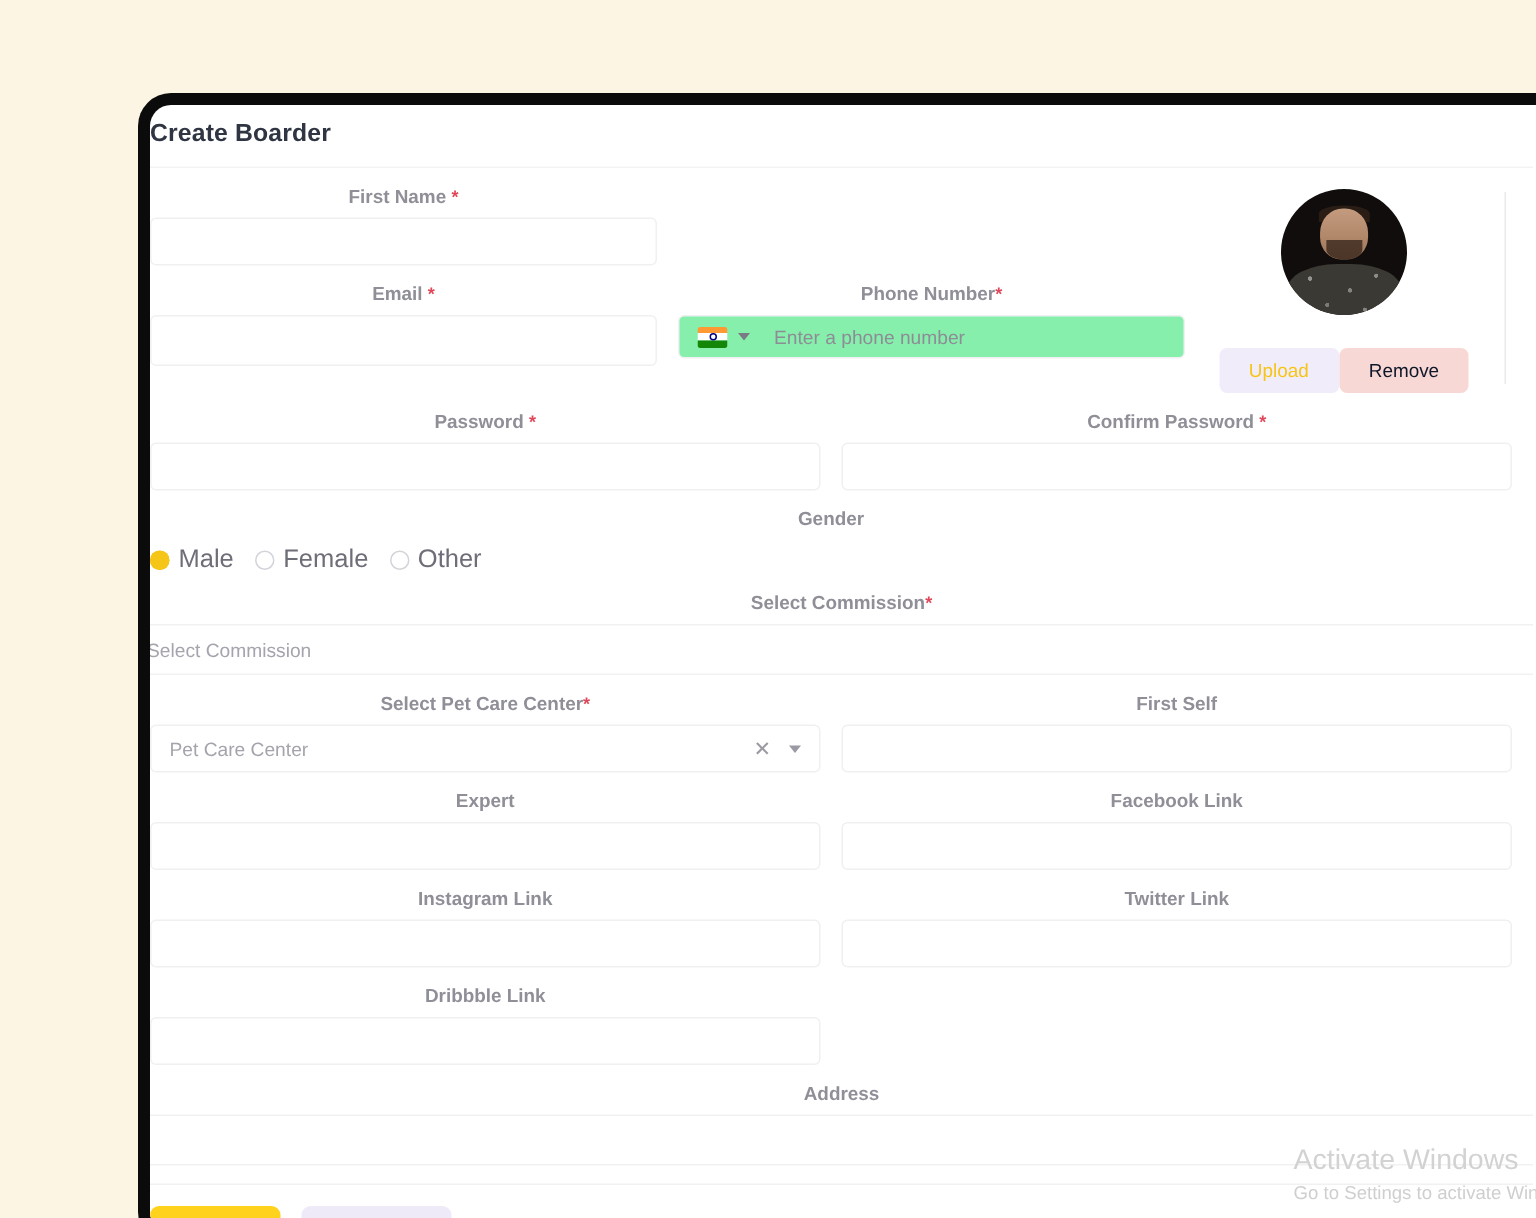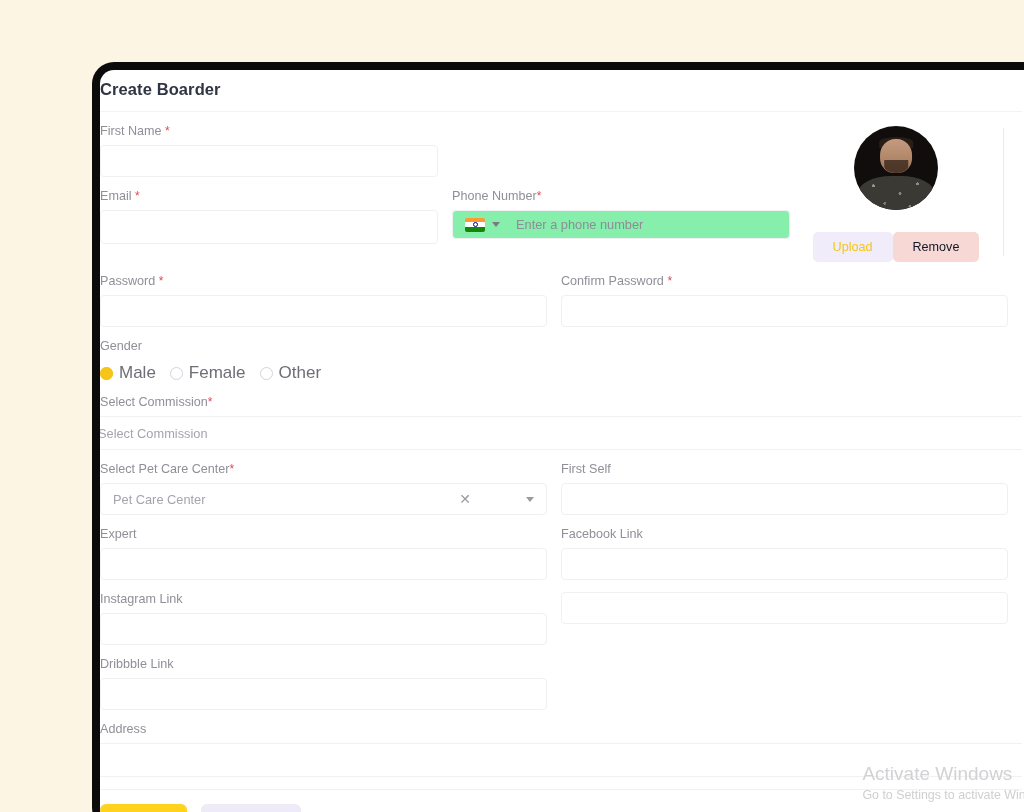--- a/index.html
+++ b/index.html
@@ -59,22 +59,23 @@
   .col { padding-right: 14px; }
   .col-half { width: 50%; }
 
   .fld { padding-top: 12px; }
 
   label.lbl {
     display: block;
     font-size: 12.6px;
     color: #8f8f98;
     margin-bottom: 7px;
-    font-weight: 400;
+    font-weight: 700;
     white-space: nowrap;
+    text-align: center;
   }
   .req { color: #e0485a; font-size: 12px; }
   .req-tight { color: #e0485a; font-size: 12px; }
 
   .inp {
     width: 100%;
     height: 32px;
     border: 1px solid #f0f0f2;
     border-radius: 4px;
     background: #fff;
@@ -254,21 +255,20 @@
     width: 100%;
     height: 32px;
     border: 1px solid #f0f0f2;
     border-radius: 4px;
     background: #fff;
     display: flex;
     align-items: center;
     font-size: 12.8px;
     color: #a4a4ad;
     padding: 0 8px 0 12px;
-    gap: 43px;
   }
   .sel-box .spacer { flex: 1; }
   .sel-x {
     color: #9a9aa3;
     font-size: 14px;
     padding: 0 6px;
     cursor: pointer;
     line-height: 1;
   }
   .sel-arrow {
@@ -446,20 +446,21 @@
             <input class="inp" type="text" value="" placeholder="" style="">
           </div>
         </div>
 
         <div class="row">
           <div class="col col-half fld">
             <label class="lbl">Instagram Link</label>
             <input class="inp" type="text" value="" placeholder="" style="">
           </div>
           <div class="col col-half fld">
+            <label class="lbl">Twitter Link</label>
             <input class="inp" type="text" value="" placeholder="" style="">
           </div>
         </div>
 
         <div class="row">
           <div class="col col-half fld">
             <label class="lbl">Dribbble Link</label>
             <input class="inp" type="text" value="" placeholder="" style="">
           </div>
           <div class="col col-half fld"></div>

